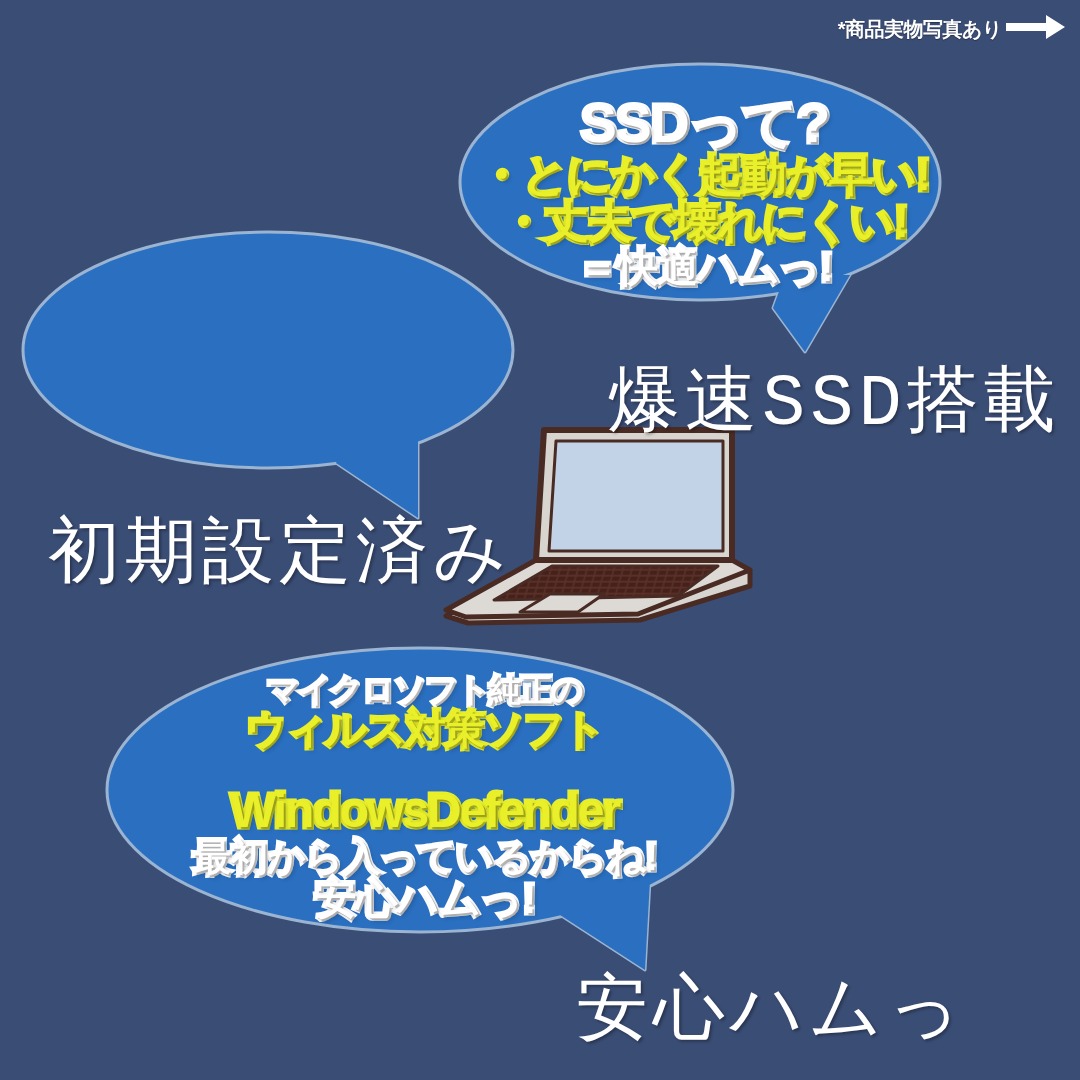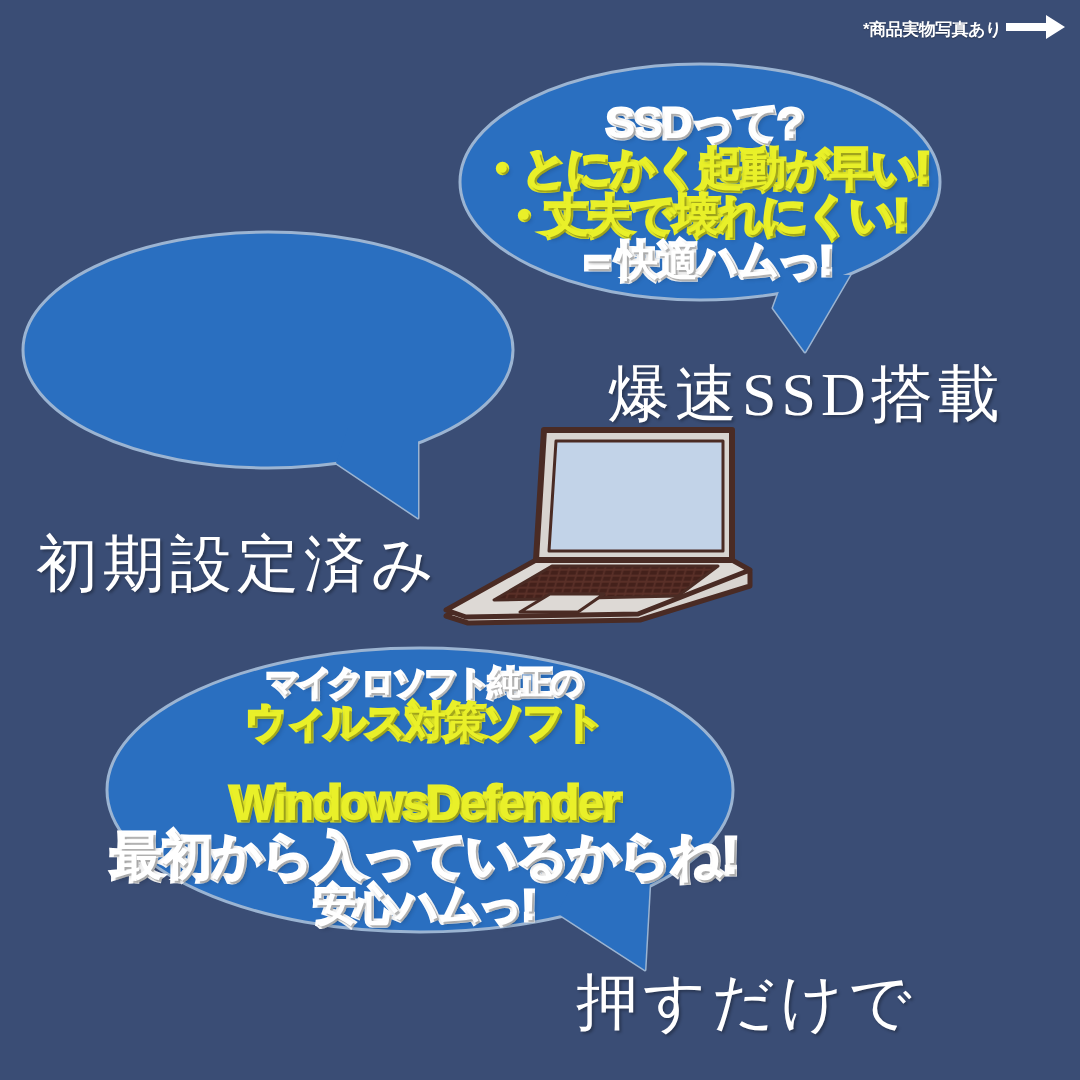--- a/index.html
+++ b/index.html
@@ -9,21 +9,21 @@
     font-family:"Liberation Sans", sans-serif;
     overflow:hidden;
   }
   #stage{position:relative;width:1080px;height:1080px;overflow:hidden;background:#3a4d75;}
 
   
   .top-note{
     position:absolute;top:14px;right:14px;
     display:flex;align-items:center;gap:4px;
     color:#ffffff;
-    font-size:17px;font-weight:bold;
+    font-size:20px;font-weight:bold;
     letter-spacing:-0.5px;
     white-space:nowrap;
     text-shadow:0 1px 1px rgba(0,0,0,.35);
   }
   .arrow-ico{display:block;}
 
   
   .bubble{position:absolute;}
   .bubble svg{position:absolute;left:0;top:0;overflow:visible;}
   .bubble .txt{
@@ -47,53 +47,53 @@
   }
   .w,.y{
     text-shadow:
       2px 2px 0 rgba(0,0,0,.22),
       3px 3px 4px rgba(0,0,0,.18);
   }
 
   
   #bub-ssd{left:455px;top:60px;width:500px;height:290px;}
   #bub-ssd .txt{top:18px;height:228px;font-size:40px;}
-  #bub-ssd .l0{font-size:43px;}
+  #bub-ssd .l0{font-size:54px;}
   #bub-ssd .l1,#bub-ssd .l2{font-size:44px;}
   #bub-ssd .l3{font-size:41px;}
 
   
   #bub-boot{left:18px;top:228px;width:510px;height:290px;}
   #bub-boot .txt{top:16px;height:218px;font-size:38px;}
   #bub-boot .l0{font-size:38px;}
   #bub-boot .l1{font-size:38px;}
   #bub-boot .l2{font-size:40px;}
   #bub-boot .l3{font-size:37px;}
 
   
   #bub-def{left:105px;top:645px;width:640px;height:330px;}
   #bub-def .txt{top:22px;height:262px;font-size:36px;}
   #bub-def .l0{font-size:32px;}
   #bub-def .l1{font-size:40px;}
   #bub-def .l2{font-size:48px;letter-spacing:-2px;margin-top:36px;}
-  #bub-def .l3{font-size:51px;}
+  #bub-def .l3{font-size:38px;}
   #bub-def .l4{font-size:42px;}
 
   
   .caption{
     position:absolute;
     color:#ffffff;
-    font-family:Liberation Serif, serif;
-    font-size:62px;
+    font-family:Liberation Mono, monospace;
+    font-size:72px;
     letter-spacing:5px;
     white-space:nowrap;
     text-shadow:2px 2px 3px rgba(0,0,0,.30);
   }
   #cap-ssd{left:608px;top:352px;}
-  #cap-setup{left:36px;top:503px;margin-top:19px;}
+  #cap-setup{left:48px;top:503px;}
   #cap-virus{left:576px;top:960px;}
 
   
   #laptop{position:absolute;left:432px;top:420px;width:340px;height:220px;}
 </style>
 </head>
 <body>
 
 <div id="stage">
 
@@ -167,15 +167,15 @@
       <path d="M117 131 L124 21 L291 21 L291 131 Z" fill="#c2d3e8" stroke="#4a2b24" stroke-width="3" stroke-linejoin="round"></path>
 
       <path d="M62 180 L120 146 L286 146 L246 176 Z" fill="url(#keys)" stroke="#4a2b24" stroke-width="3" stroke-linejoin="round"></path>
 
       <path d="M88 192 L118 174 L172 174 L146 192 Z" fill="#ddd9d5" stroke="#4a2b24" stroke-width="3" stroke-linejoin="round"></path>
     </svg>
   </div>
 
   <div class="caption" id="cap-ssd">爆速SSD搭載</div>
   <div class="caption" id="cap-setup">初期設定済み</div>
-  <div class="caption" id="cap-virus">押すだけで</div>
+  <div class="caption" id="cap-virus">安心ハムっ</div>
 
 </div>
 
 </body></html>

